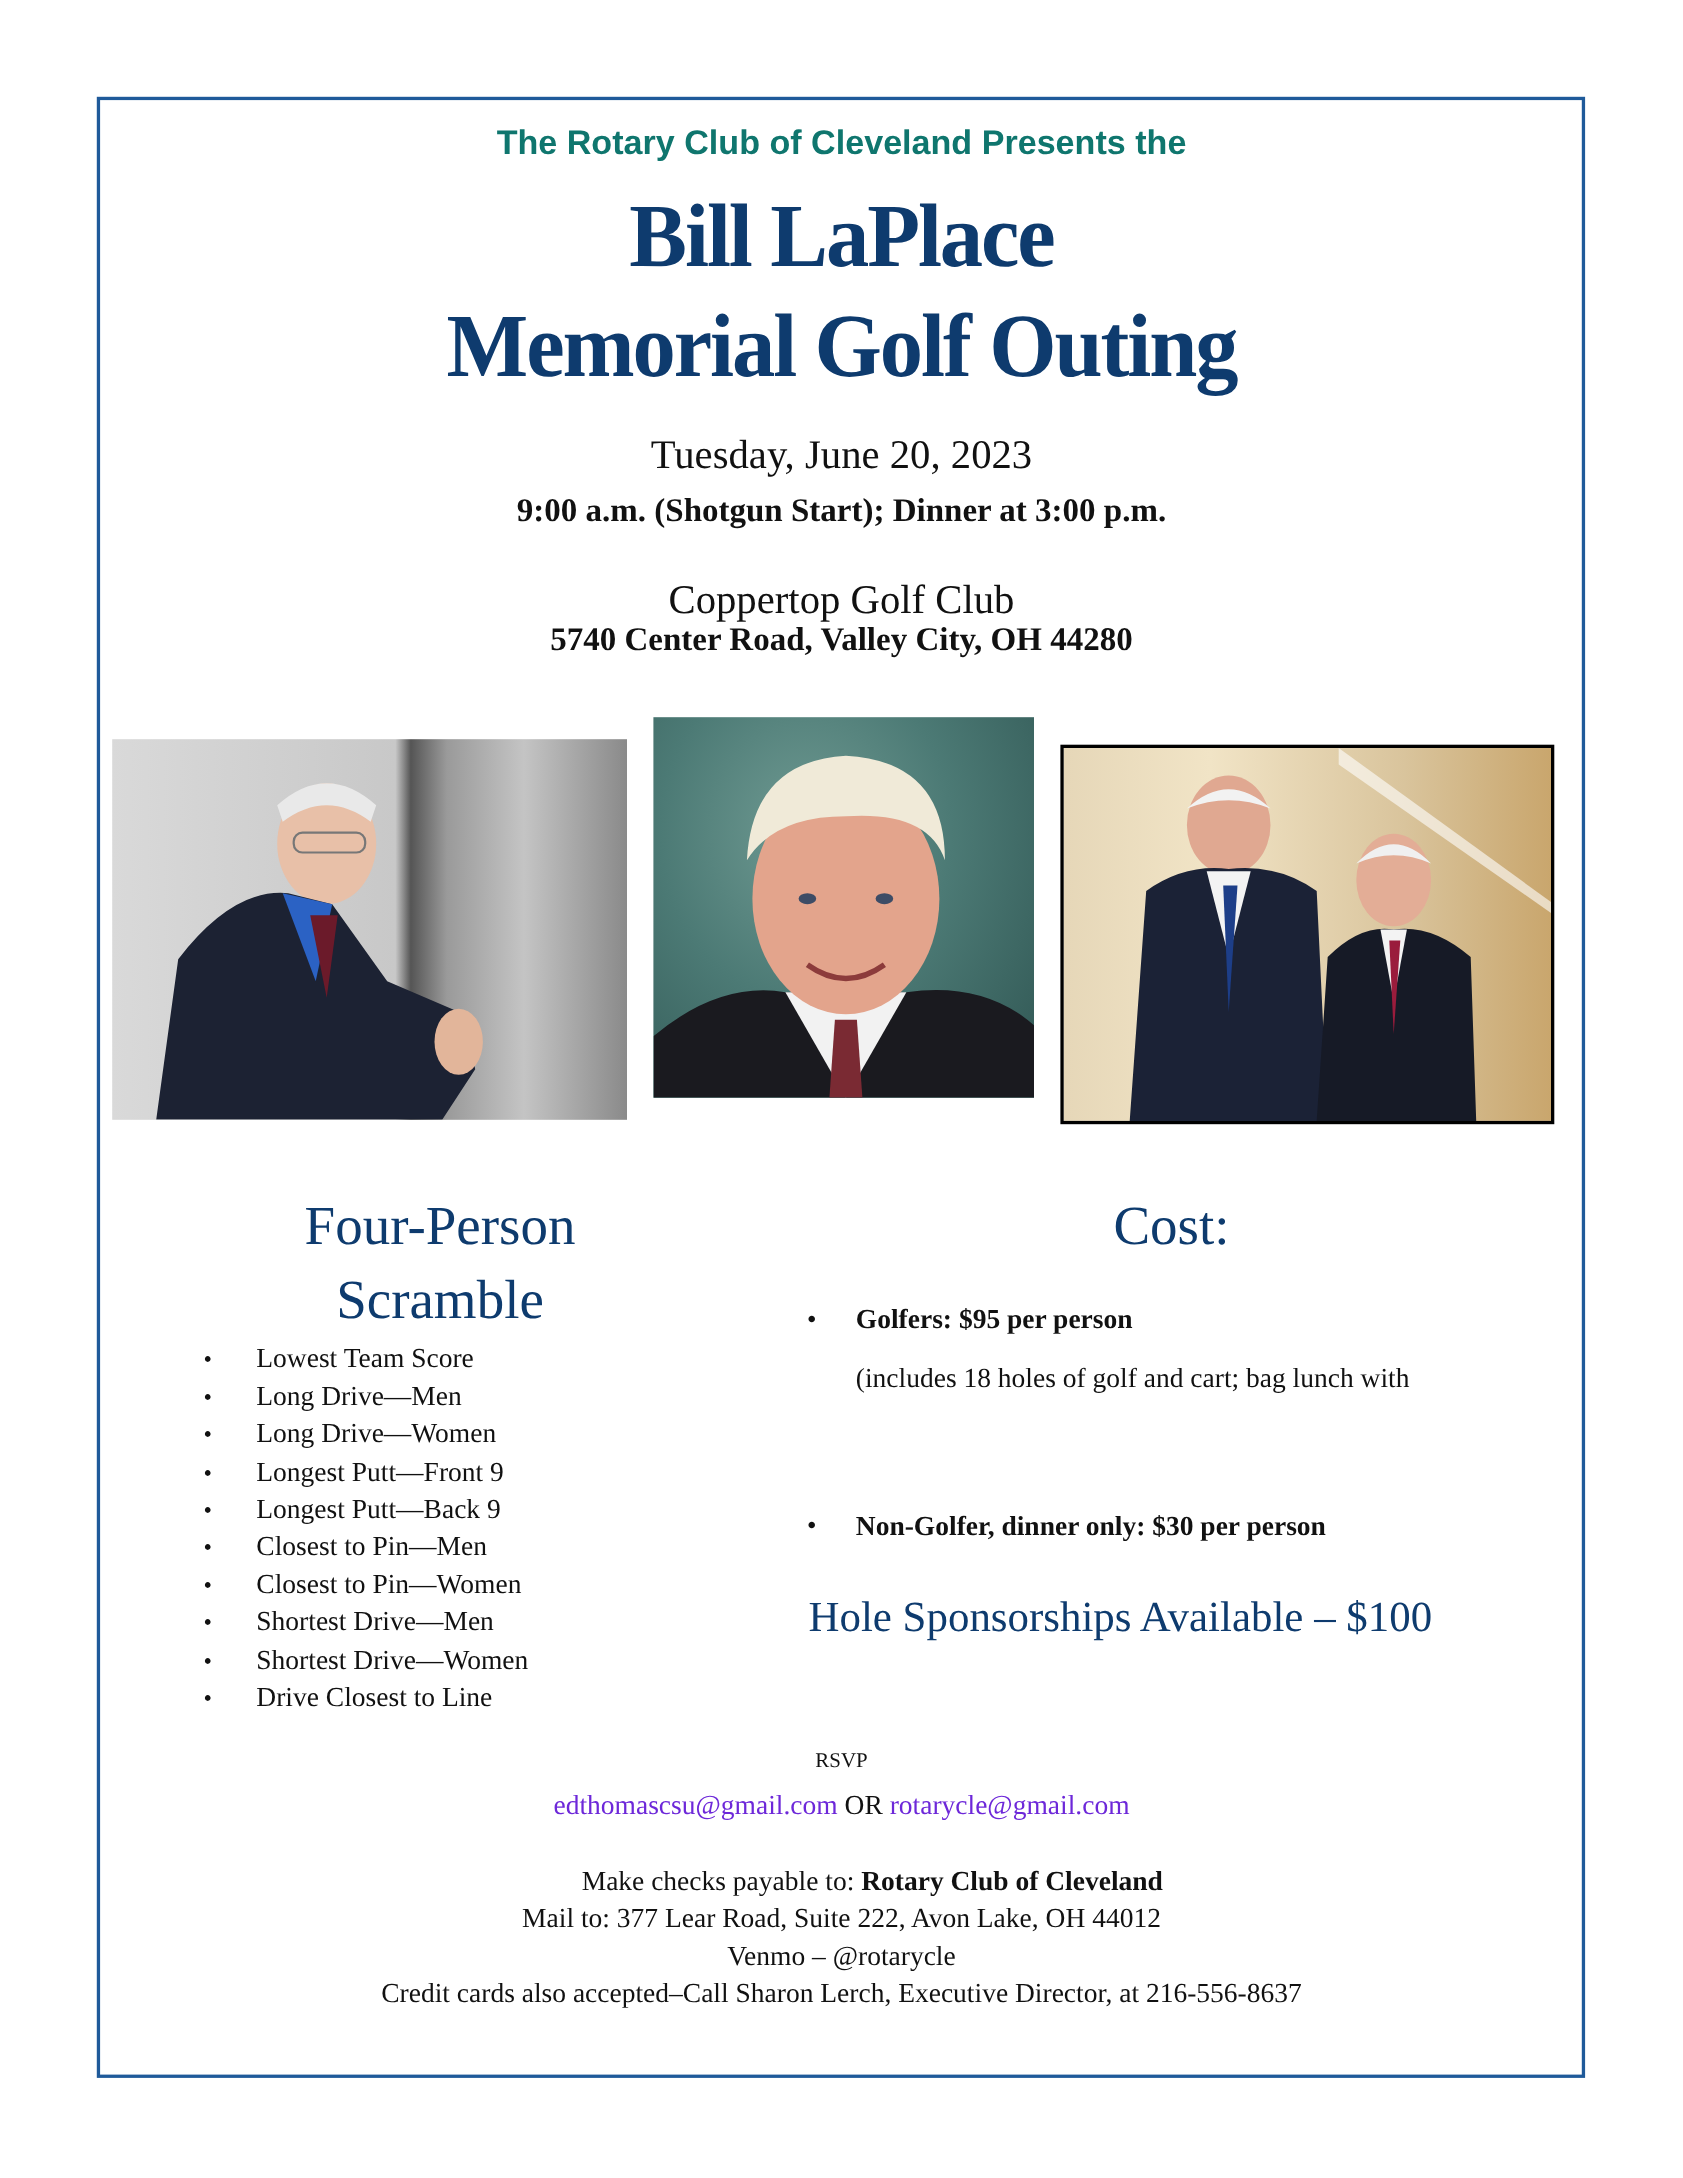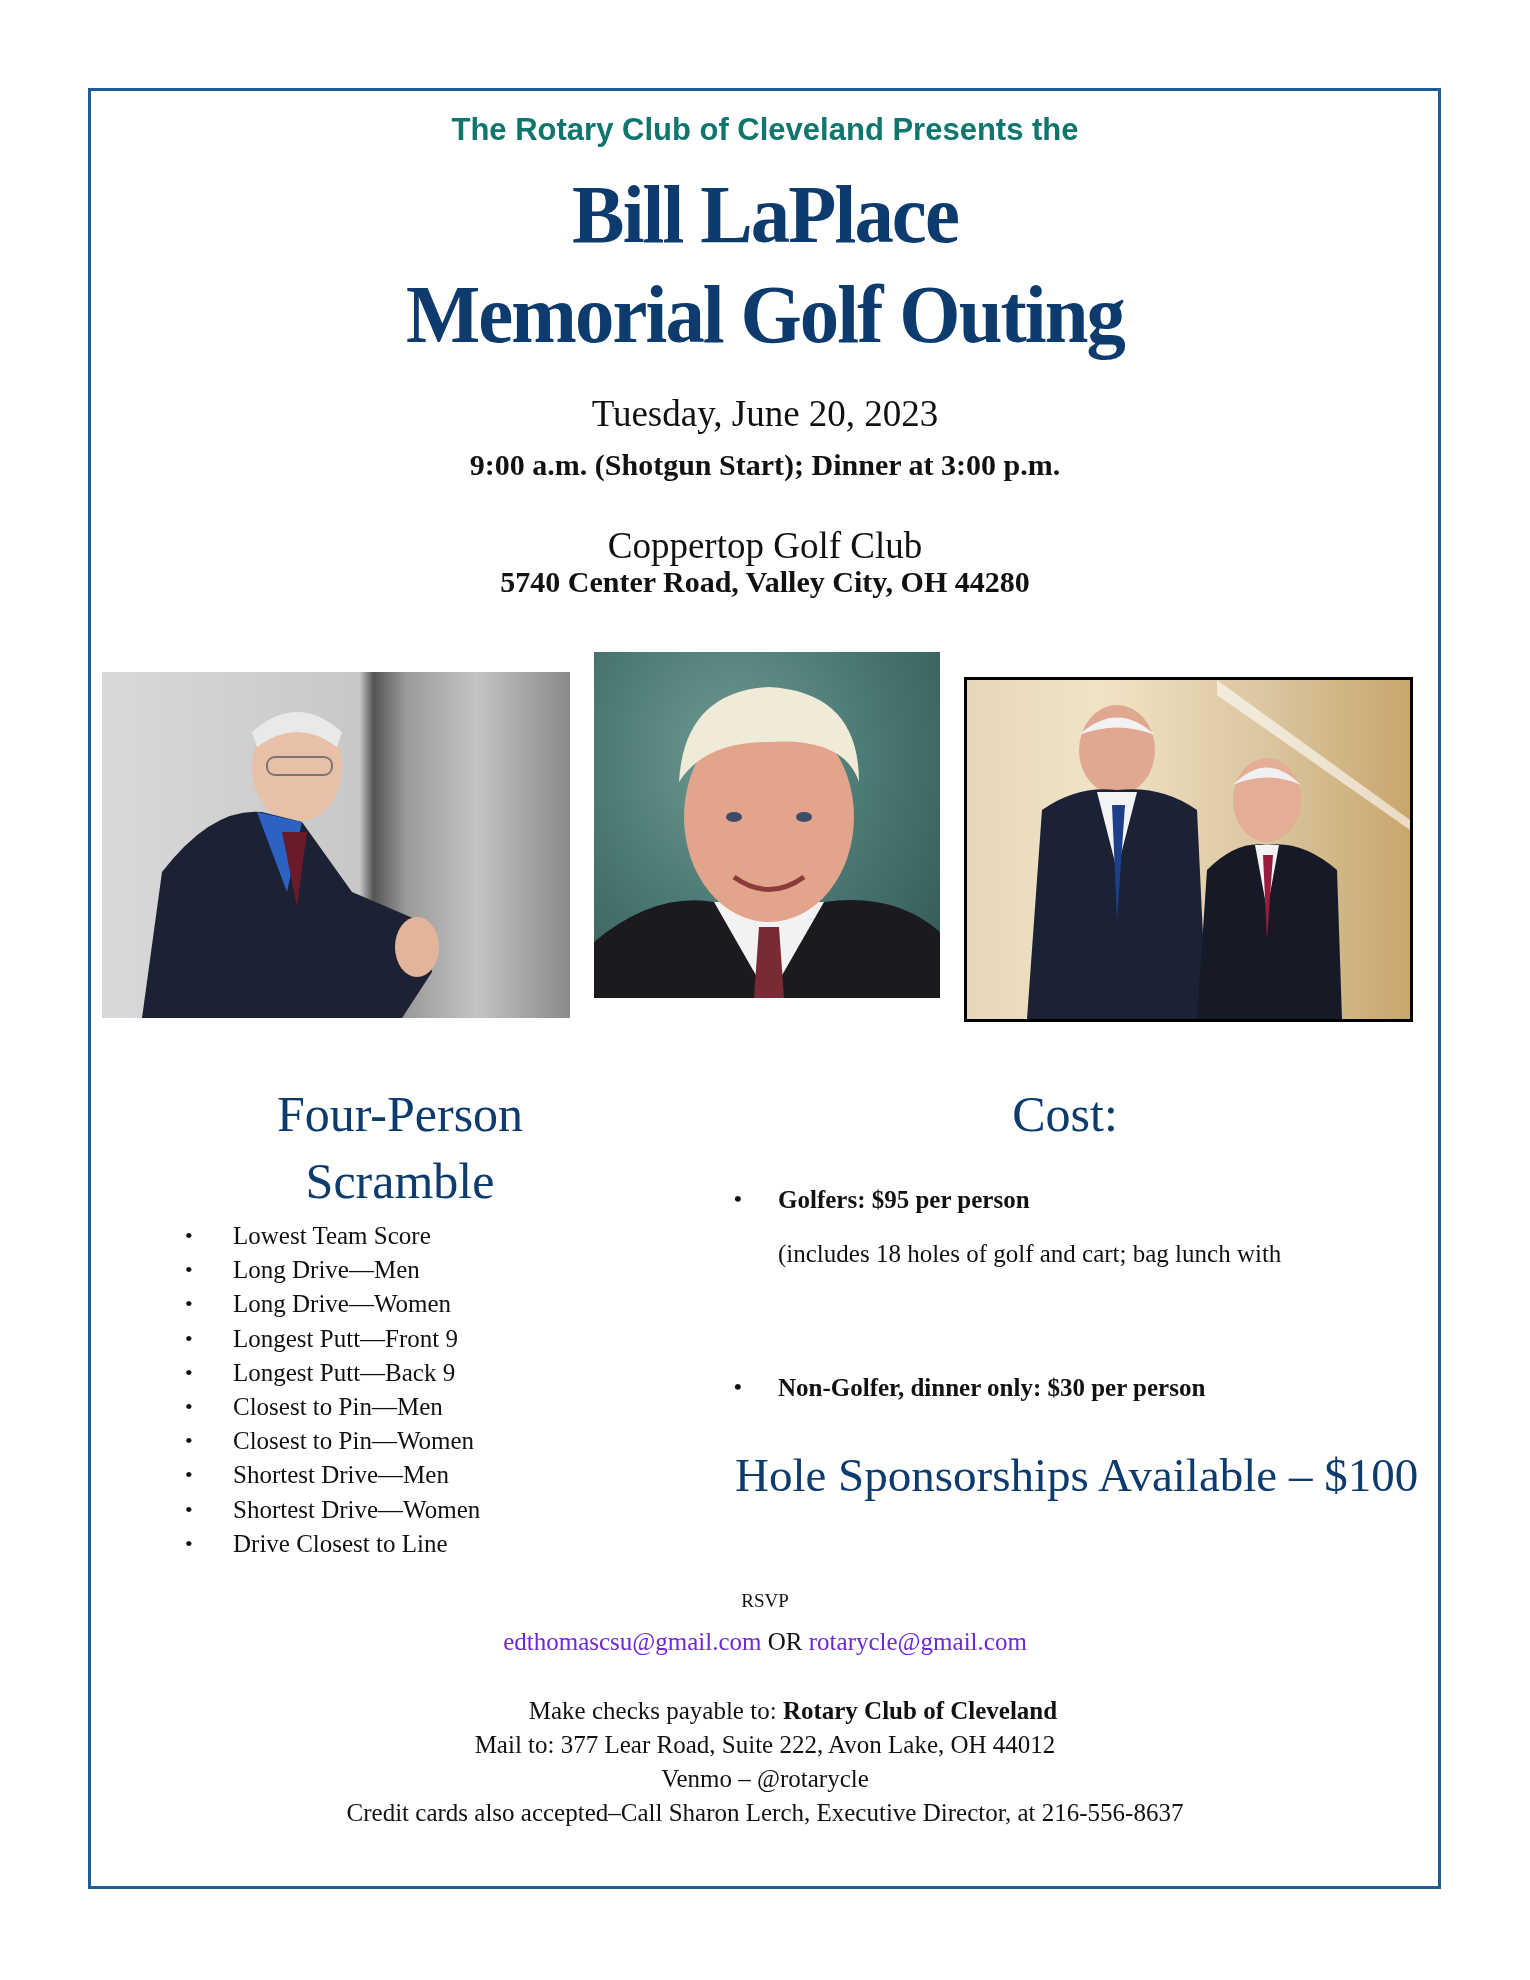--- a/index.html
+++ b/index.html
@@ -37,21 +37,21 @@
     ul.events { position: absolute; left: 185px; top: 1219px; margin: 0; padding: 0; list-style: none; }
     ul.events li { position: relative; font-size: 25px; line-height: 34.2px; padding-left: 48px; }
     ul.events li::before { content: "\2022"; position: absolute; left: 0; top: 0; font-size: 22px; }
 
     .cost-item { position: absolute; font-size: 25px; }
     .cost-item .bullet { position: absolute; left: -44px; top: 0; font-size: 22px; }
     .golfers { left: 778px; top: 1186px; font-weight: bold; }
     .incl { left: 778px; top: 1237px; font-size: 25px; line-height: 34px; white-space: normal; width: 630px; }
     .incl .ind { padding-left: 7px; display: block; }
     .nongolf { left: 778px; top: 1374px; font-weight: bold; }
-    .sponsor { left: 735px; top: 1448px; font-size: 47px; color: #0e3b6e; }
+    .sponsor { left: 735px; top: 1448px; font-size: 39px; color: #0e3b6e; }
 
     .foot { font-size: 25px; }
     .rsvp { top: 1590px; font-size: 19px; }
     .emails { top: 1628px; }
     .checks { top: 1697px; padding-left: 28px; }
     .mail { top: 1731px; }
     .venmo { top: 1765px; }
     .credit { top: 1799px; }
     .email-link { color: #6d28d9; text-decoration: none; }
   </style>

